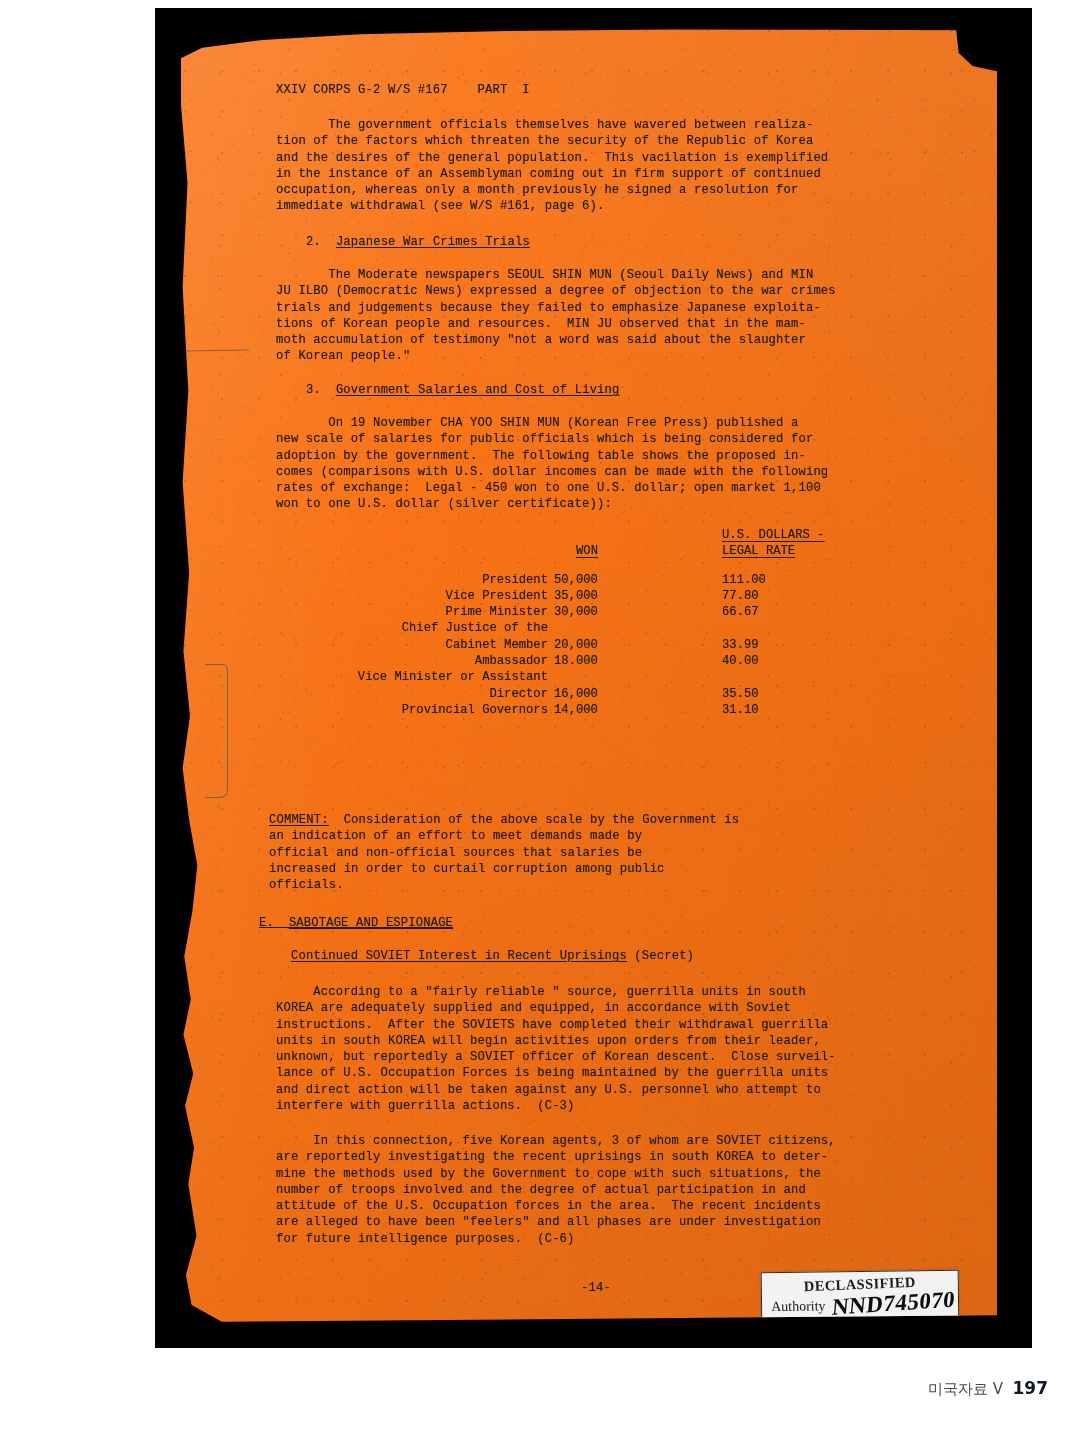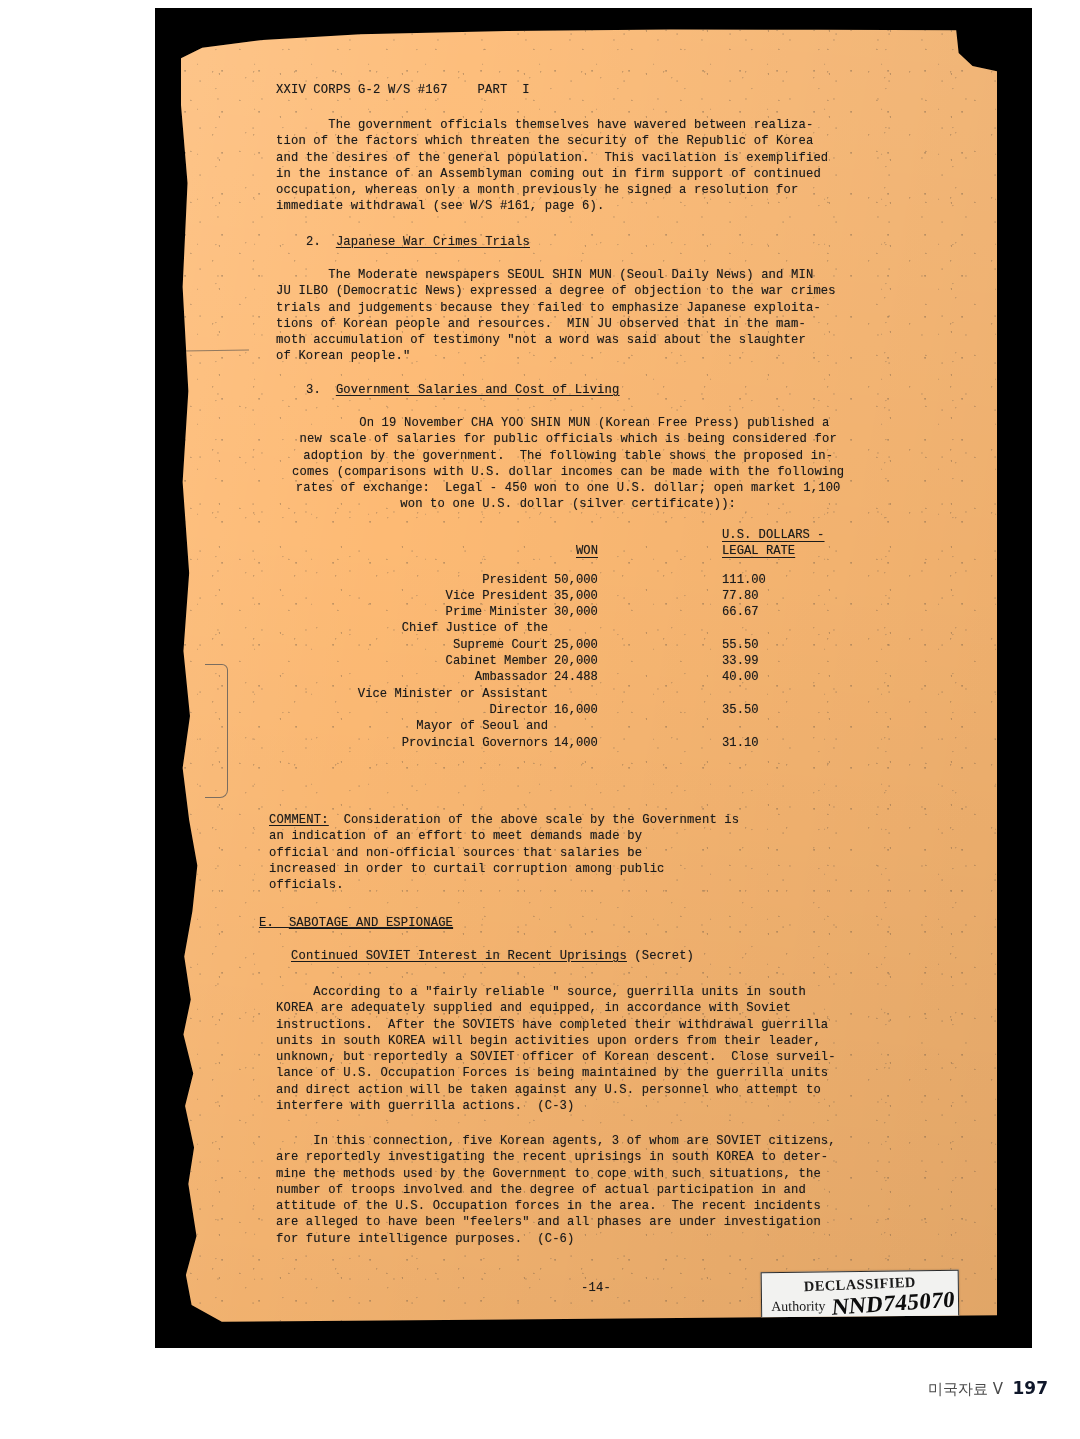--- a/index.html
+++ b/index.html
@@ -26,21 +26,21 @@
     background: #000000;
   }
 
   
   #paper-sheet {
     position: absolute;
     left: 181px;
     top: 27px;
     width: 816px;
     height: 1300px;
-    background: #fdba74;
+    background: #f97316;
     color: #141414;
     overflow: hidden;
     
     clip-path: polygon(
       0.0% 2.4%,   2.6% 1.6%,  10.0% 1.0%,  22.0% 0.55%,
       40.0% 0.30%, 60.0% 0.20%, 78.0% 0.22%, 95.0% 0.25%,
       95.3% 2.0%,  97.0% 3.0%, 100.0% 3.4%,
       100.0% 99.1%, 5.0% 99.6%, 1.3% 98.3%, 0.6% 96.0%,
       1.9% 93.0%,  0.9% 89.0%, 1.6% 86.2%, 0.5% 83.0%,
       1.5% 80.5%,  0.3% 77.5%, 1.2% 74.8%, 0.4% 71.5%,
@@ -112,21 +112,21 @@
     white-space: pre;
     text-shadow: 0 0 0.7px rgba(25,25,25,.45);
   }
   .u { text-decoration: underline; text-underline-offset: 2px; }
 
   #doc-header     { left: 95px;  top: 55px; }
   #para-1         { left: 95px;  top: 90px; }
   #heading-2      { left: 125px; top: 207px; }
   #para-2         { left: 95px;  top: 240px; }
   #heading-3      { left: 125px; top: 355px; }
-  #para-3         { left: 111px;  top: 388px; text-align: center; }
+  #para-3         { left: 95px;  top: 388px; }
 
   
   #salary-table {
     position: absolute;
     left: 95px;
     top: 500px;
     font-family: "Liberation Mono", "DejaVu Sans Mono", monospace;
     font-size: 12.2px;
     line-height: 16.3px;
     color: #1b1b1b;
@@ -269,48 +269,38 @@
           <td class="col-role">Prime Minister</td>
           <td class="col-won">30,000</td>
           <td class="col-usd">66.67</td>
         </tr>
         <tr>
           <td class="col-role">Chief Justice of the</td>
           <td class="col-won"></td>
           <td class="col-usd"></td>
         </tr>
         <tr>
-          <td class="col-role">  Supreme Court</td>
-          <td class="col-won">25,000</td>
-          <td class="col-usd">55.50</td>
-        </tr>
-        <tr>
           <td class="col-role">Cabinet Member</td>
           <td class="col-won">20,000</td>
           <td class="col-usd">33.99</td>
         </tr>
         <tr>
           <td class="col-role">Ambassador</td>
-          <td class="col-won">24.488</td>
+          <td class="col-won">18.000</td>
           <td class="col-usd">40.00</td>
         </tr>
         <tr>
           <td class="col-role">Vice Minister or Assistant</td>
           <td class="col-won"></td>
           <td class="col-usd"></td>
         </tr>
         <tr>
           <td class="col-role">  Director</td>
           <td class="col-won">16,000</td>
           <td class="col-usd">35.50</td>
-        </tr>
-        <tr>
-          <td class="col-role">Mayor of Seoul and</td>
-          <td class="col-won"></td>
-          <td class="col-usd"></td>
         </tr>
         <tr>
           <td class="col-role">  Provincial Governors</td>
           <td class="col-won">14,000</td>
           <td class="col-usd">31.10</td>
         </tr>
       </tbody>
   </table>
 
   <div class="doc-text" id="comment-block"><span class="u">COMMENT:</span>  <span id="comment-text">Consideration of the above scale by the Government is

